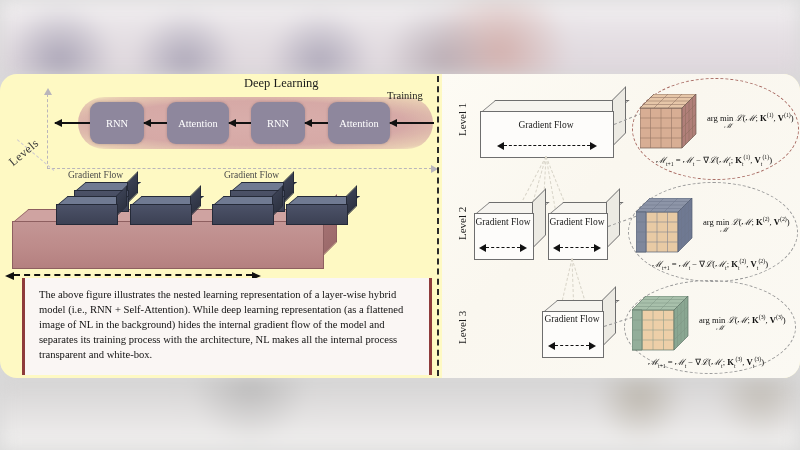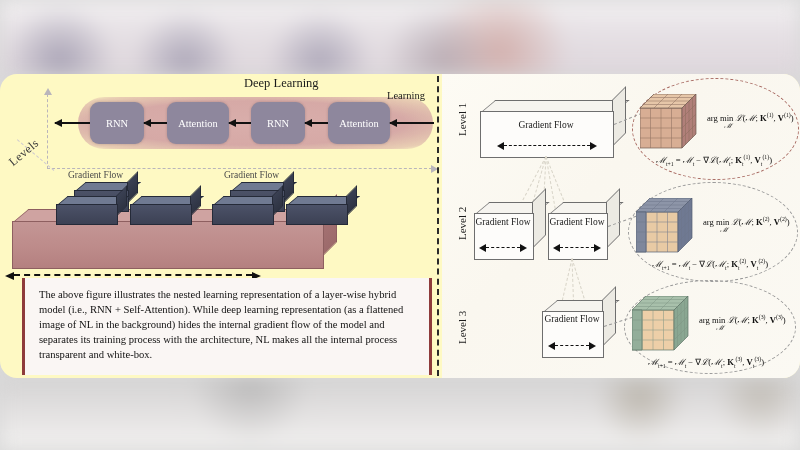--- a/index.html
+++ b/index.html
@@ -169,21 +169,21 @@
       <div class="dl-box" id="dlb1">Attention</div>
       <div class="dl-box" id="dlb2">RNN</div>
       <div class="dl-box" id="dlb3">Attention</div>
 
       <div class="harrow" style="left:55px;top:48px;width:35px;"></div>
       <div class="harrow" style="left:144px;top:48px;width:23px;"></div>
       <div class="harrow" style="left:229px;top:48px;width:22px;"></div>
       <div class="harrow" style="left:305px;top:48px;width:23px;"></div>
       <div class="harrow" style="left:390px;top:48px;width:44px;"></div>
 
-      <div id="train-lbl">Learning</div>
+      <div id="train-lbl">Training</div>
 
       <div id="slab">
         <div id="slab-top"></div>
         <div id="slab-side"></div>
         <div id="slab-front"></div>
       </div>
 
       <div class="gf-lbl" style="left:68px;top:96px;">Gradient Flow</div>
       <div class="gf-mini" style="left:80px;top:118px;width:50px;"></div>
 

